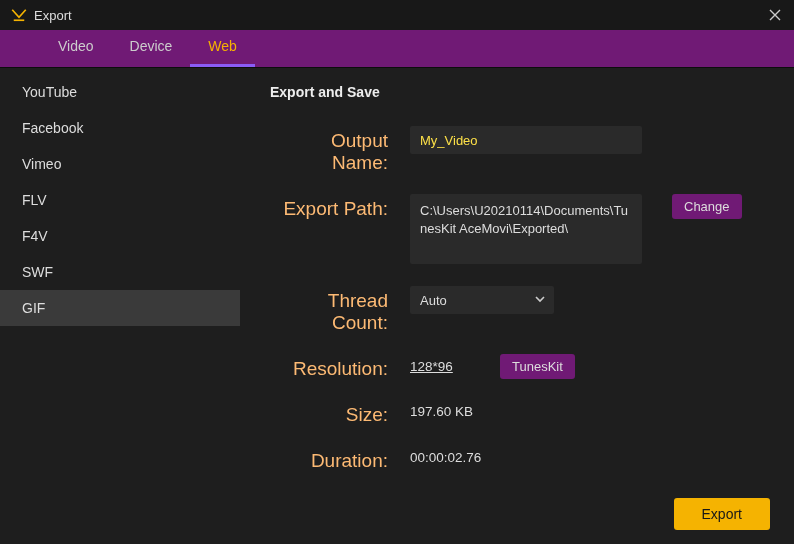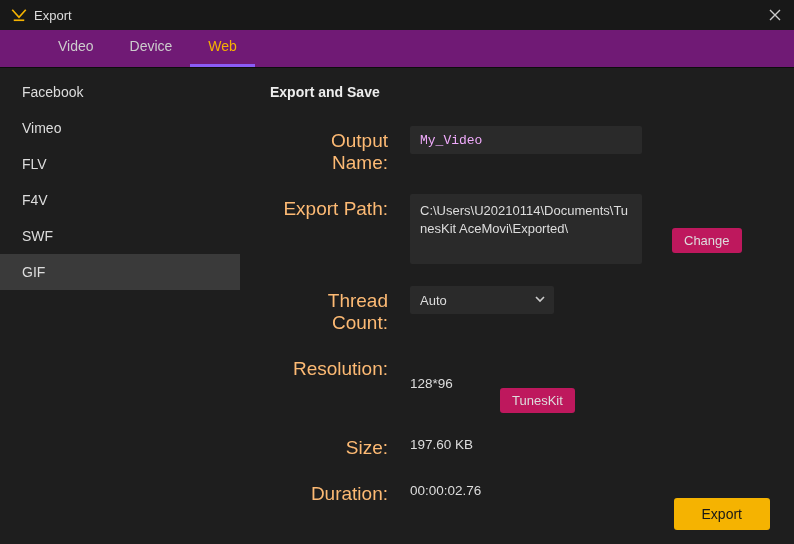--- a/index.html
+++ b/index.html
@@ -29,25 +29,25 @@
 
   
   .content { flex:1; padding: 10px 20px 0 30px; display:flex; flex-direction:column; position:relative; }
   .heading { font-size: 14px; font-weight:600; color:#eee; margin: 6px 0 26px 0; }
 
   .row { display:flex; align-items:flex-start; margin-bottom: 22px; }
   .row.short { margin-bottom: 20px; }
   .label { width: 140px; text-align:right; padding-right: 22px; font-size: 19px; color:#fdba74; padding-top:4px; }
   .control { flex:1; display:flex; align-items:flex-start; }
 
-  .input-text { width: 232px; height: 28px; background:#2a2a2a; border:none; color:#f0abfc; padding: 0 10px; font-size:13px; border-radius:2px;font-family:Liberation Mono, monospace; }
+  .input-text { width: 232px; height: 28px; background:#2a2a2a; border:none; color:#fde047; padding: 0 10px; font-size:13px; border-radius:2px; }
   .path-box { width: 232px; min-height: 70px; background:#2a2a2a; color:#ddd; padding: 8px 10px; font-size:13px; line-height:1.4; border-radius:2px; word-break: break-word; }
 
   .btn { background:#444; color:#ddd; border:none; padding: 5px 12px; font-size:13px; border-radius:3px; cursor:pointer; }
-  .btn.gray { background:#be185d;margin-top:34px; }
+  .btn.gray { background:#701a75; }
   .btn.change { margin-left: 30px; }
 
   .select-wrap { width: 144px; height:28px; background:#2a2a2a; border-radius:2px; display:flex; align-items:center; padding: 0 8px 0 10px; cursor:pointer;gap:36px; }
   .select-value { flex:1; color:#ddd; font-size:13px; }
   .chevron svg { width:12px; height:12px; }
 
   .value-text { font-size:13.5px; color:#ddd; padding-top:4px; }
   .settings-btn { margin-left: 30px; }
 
   .footer { position:absolute; bottom: 14px; right: 24px; }
@@ -76,20 +76,21 @@
 
   <div class="tabs">
     <div class="tab">Video</div>
     <div class="tab">Device</div>
     <div class="tab active">Web</div>
   </div>
 
   <div class="main">
 
     <div class="sidebar">
+      <div class="sidebar-item">YouTube</div>
       <div class="sidebar-item">Facebook</div>
       <div class="sidebar-item">Vimeo</div>
       <div class="sidebar-item">FLV</div>
       <div class="sidebar-item">F4V</div>
       <div class="sidebar-item">SWF</div>
       <div class="sidebar-item active">GIF</div>
     </div>
 
     <div class="content">
       <div class="heading">Export and Save</div>
@@ -119,21 +120,21 @@
                   <path d="M2 4 L6 8 L10 4"></path>
                 </svg>
             </div>
           </div>
         </div>
       </div>
 
       <div class="row short">
         <div class="label">Resolution:</div>
         <div class="control" style="align-items:center;">
-          <div class="value-text" style="width:60px; padding-top:0;">128*96</div>
+          <div class="value-text" style="width:60px; padding-top:0;text-decoration:underline;">128*96</div>
           <button class="btn gray settings-btn">TunesKit</button>
         </div>
       </div>
 
       <div class="row short">
         <div class="label">Size:</div>
         <div class="control">
           <div class="value-text">197.60 KB</div>
         </div>
       </div>

